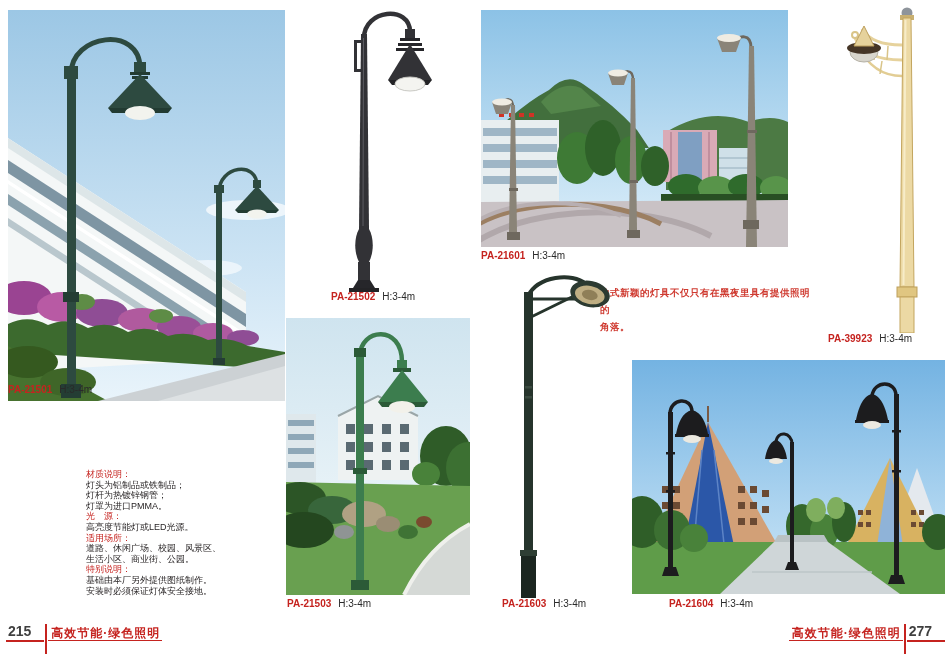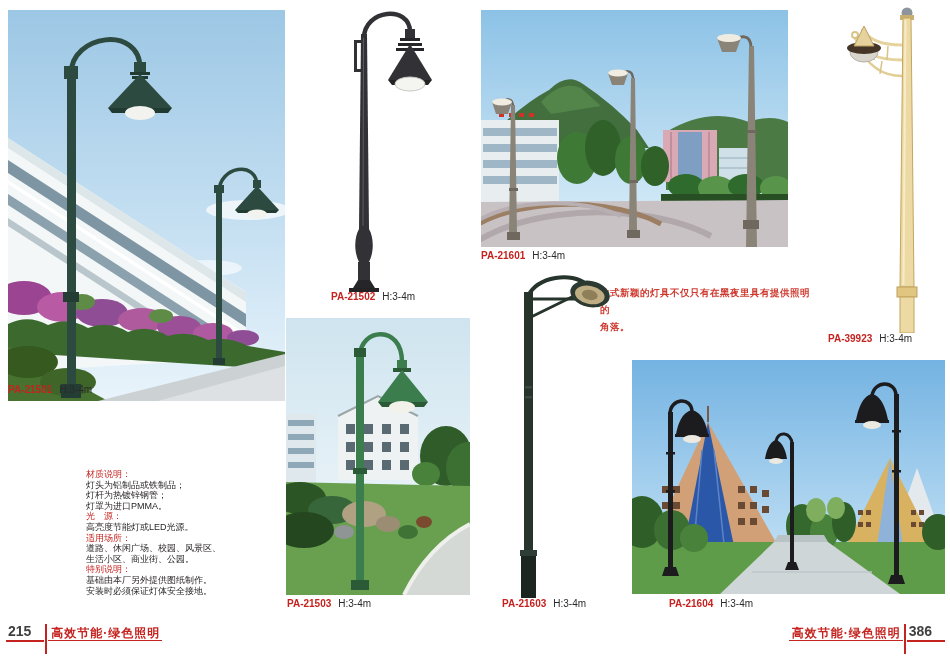--- a/index.html
+++ b/index.html
@@ -451,16 +451,16 @@
   </div>
 
   <div class="footer footer-left">
     <span class="page-num">215</span>
     <span class="fdiv"></span>
     <span class="slogan">高效节能·绿色照明</span>
   </div>
   <div class="footer footer-right">
     <span class="slogan">高效节能·绿色照明</span>
     <span class="fdiv"></span>
-    <span class="page-num">386</span>
+    <span class="page-num">277</span>
   </div>
 
 </div>
 
 </body></html>

